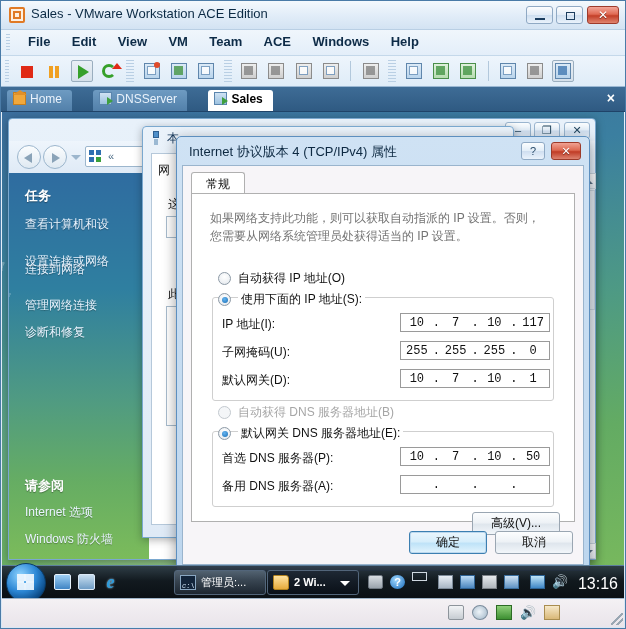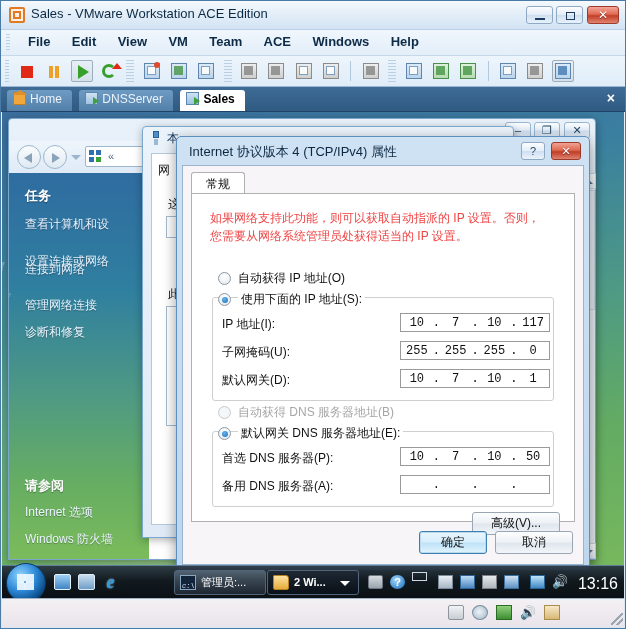--- a/index.html
+++ b/index.html
@@ -106,21 +106,21 @@
   .ic-inner.w{background:#fff;border:1px solid #6f95bb;box-sizing:border-box;}
   .ic-dot{position:absolute;left:12px;top:1px;width:6px;height:6px;background:#e04a2a;border-radius:50%;}
   
   #vm-tabstrip{
     position:relative;height:24px;
     background:linear-gradient(180deg,#3e6c96 0%,#2f5a82 100%);
     border-bottom:1px solid #1f4368;
     padding-left:6px;
   }
   .vm-tab{
-    display:inline-block;height:21px;margin-top:3px;margin-right:4px;
+    display:inline-block;height:21px;margin-top:3px;margin-right:18px;
     padding:2px 10px 0 6px;box-sizing:border-box;
     font-size:12px;color:#e9f2fb;vertical-align:top;cursor:default;
     border-radius:3px 3px 0 0;
     background:linear-gradient(180deg,#6e9bc2 0%,#5280aa 100%);
     white-space:nowrap;
   }
   .vm-tab.active{
     background:#ffffff;color:#000;font-weight:bold;
   }
   .tab-ic{
@@ -278,21 +278,21 @@
   #tab-general{
     position:absolute;left:8px;top:6px;height:22px;
     padding:3px 14px 0 14px;box-sizing:border-box;
     background:#ffffff;border:1px solid #b0b0b0;border-bottom:none;
     font-size:12px;color:#111;border-radius:3px 3px 0 0;cursor:default;
   }
   #tab-panel{
     position:absolute;left:8px;top:27px;right:8px;bottom:42px;
     background:#ffffff;border:1px solid #b0b0b0;box-sizing:border-box;
   }
-  .desc-line{position:absolute;left:18px;font-size:12px;color:#ef4444;white-space:nowrap;}
+  .desc-line{position:absolute;left:18px;font-size:12px;color:#737373;white-space:nowrap;}
   .radio{
     position:absolute;width:13px;height:13px;border-radius:50%;
     border:1px solid #8d9aa6;box-sizing:border-box;
     background:radial-gradient(circle at 50% 35%,#ffffff 0%,#eef1f4 60%,#dde3e9 100%);
     cursor:default;
   }
   .radio.checked:after{
     content:"";position:absolute;left:2.5px;top:2.5px;width:6px;height:6px;border-radius:50%;
     background:radial-gradient(circle at 40% 35%,#63b3f0,#1a6fb5);
   }
@@ -593,21 +593,21 @@
               <span class="ipseg"></span>
                 <span class="ipdot">.</span>
               <span class="ipseg"></span>
                 <span class="ipdot">.</span>
               <span class="ipseg"></span>
             </span>
 
             <div class="btn" style="right:14px;top:318px;width:88px">高级(V)...</div>
           </div>
 
-          <div class="btn default" style="right:96px;bottom:10px;width:68px">确定</div>
+          <div class="btn default" style="right:96px;bottom:10px;width:78px">确定</div>
           <div class="btn" style="right:10px;bottom:10px;width:78px">取消</div>
         </div>
       </div>
 
     </div>
 
     <div id="guest-taskbar">
       <div id="start-orb"></div>
       <span class="ql-icon ql-show" style="left:52px"></span>
       <span class="ql-icon ql-switch" style="left:76px"></span>

